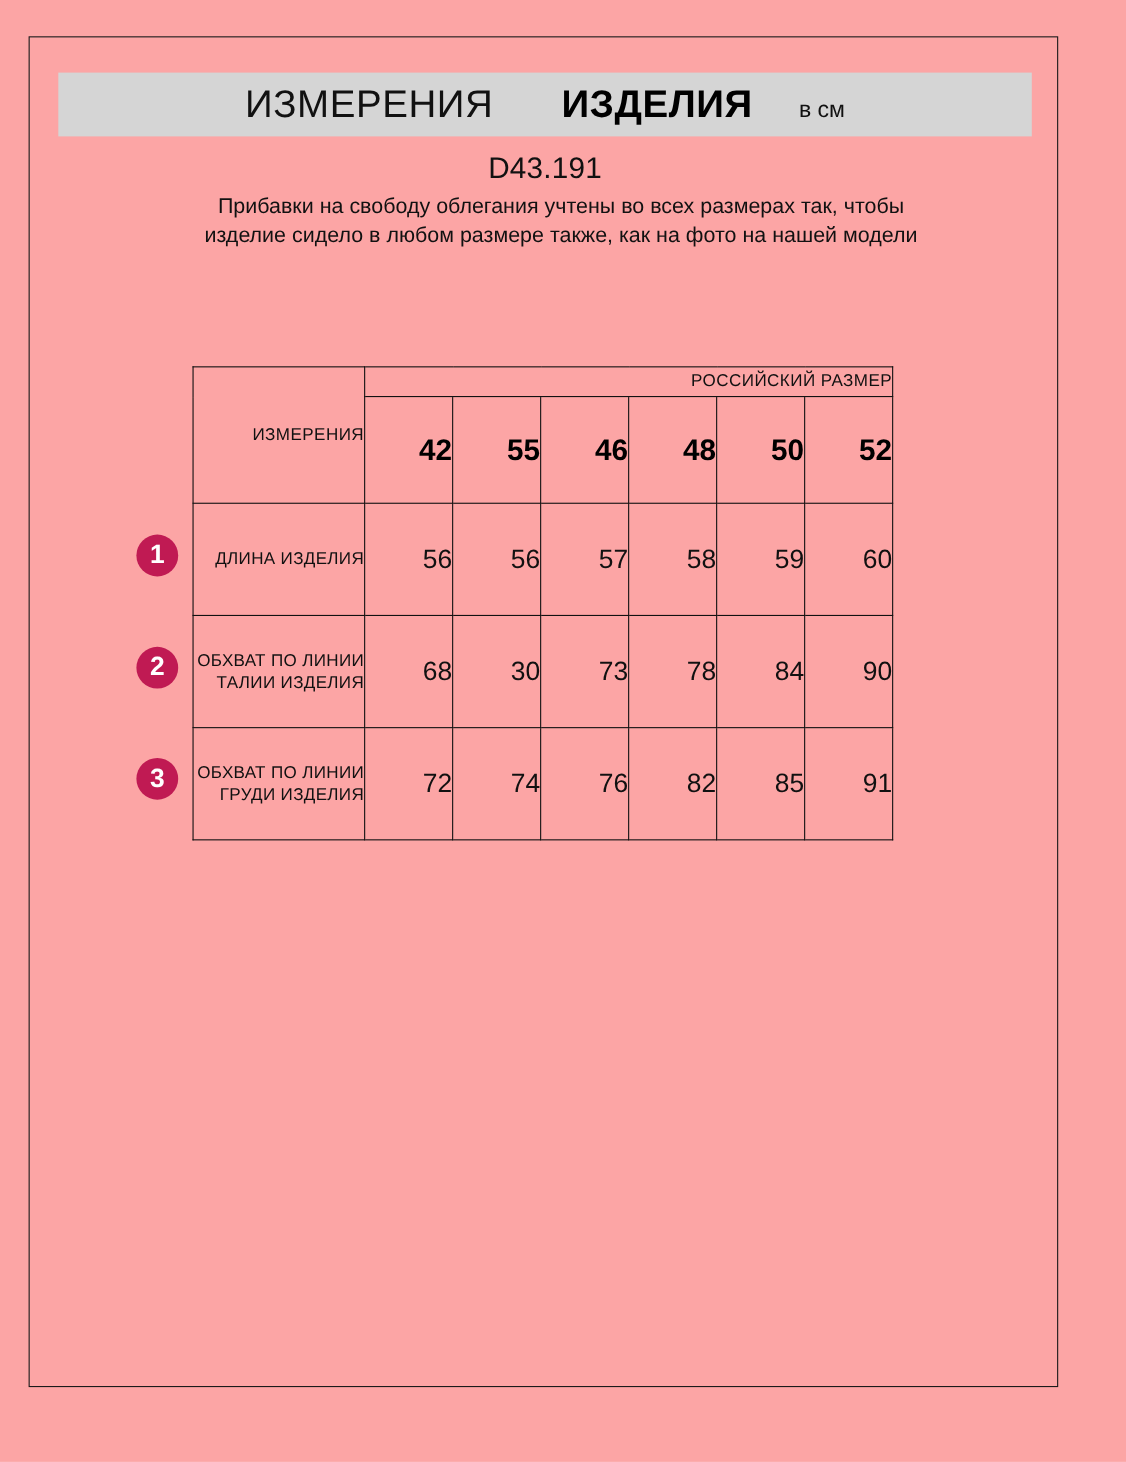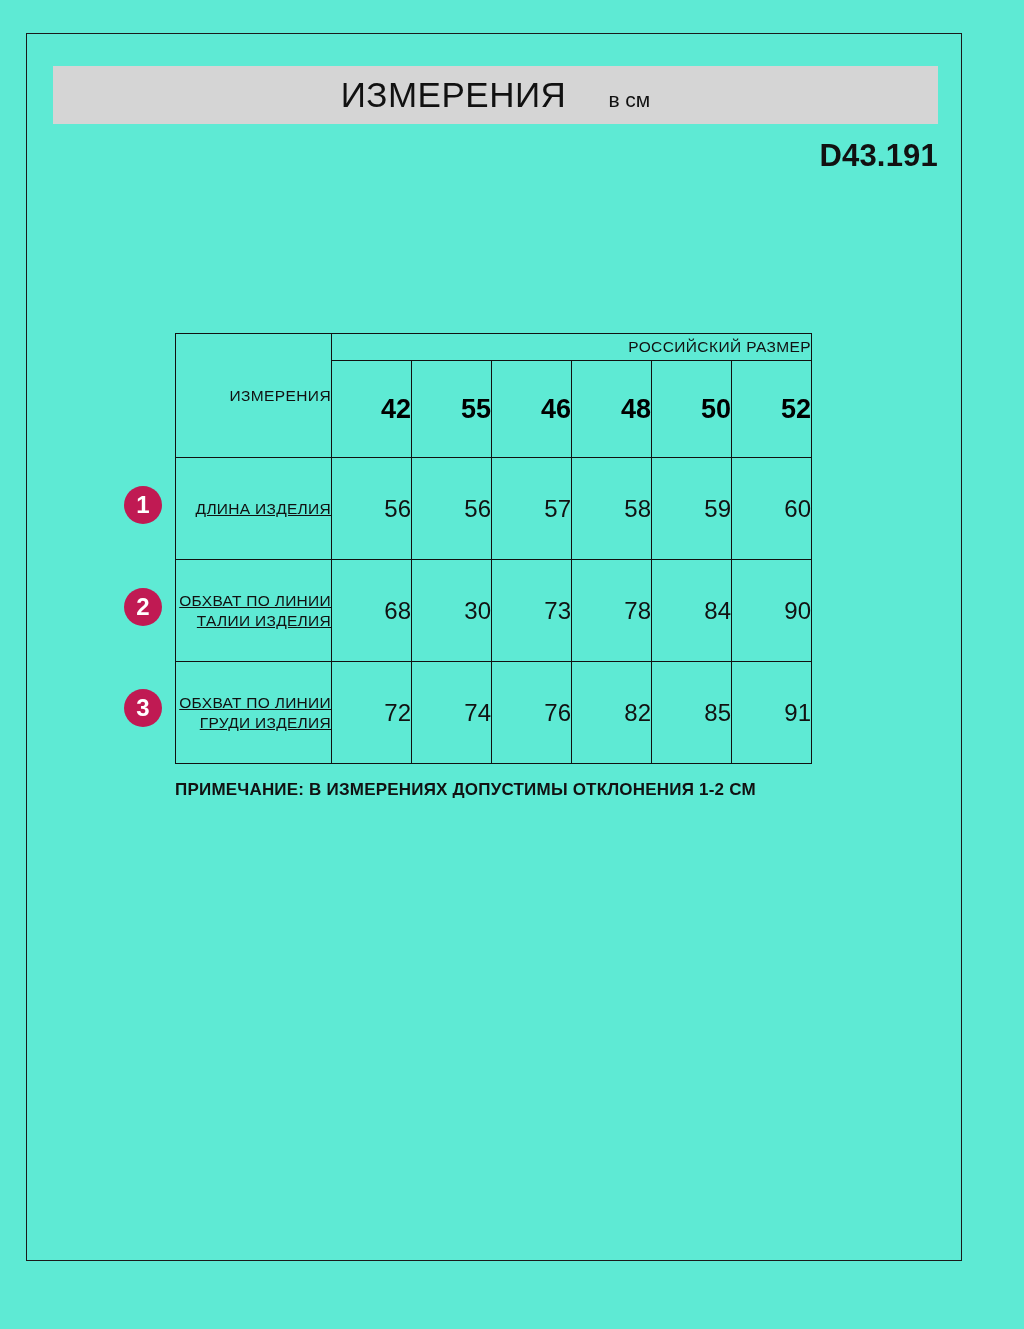--- a/index.html
+++ b/index.html
@@ -14,21 +14,21 @@
     color: #000000;
     -webkit-font-smoothing: antialiased;
   }
 
   .page {
     position: absolute;
     left: 0;
     top: 0;
     width: 1024px;
     height: 1329px;
-    background: #5eead4;
+    background: #fca5a5;
   }
 
   
   .page-border {
     position: absolute;
     left: 26px;
     top: 33px;
     width: 936px;
     height: 1228px;
     border: 1.5px solid #1a1a1a;
@@ -72,23 +72,23 @@
     color: #111;
     margin-left: 42px;
   }
 
   
   .code-line {
     position: absolute;
     left: 53px;
     top: 138px;
     width: 885px;
-    text-align: right;
-    font-size: 31px;
-    font-weight: 700;
+    text-align: center;
+    font-size: 27px;
+    font-weight: 400;
     color: #111;
     letter-spacing: 0.2px;
   }
   .intro {
     position: absolute;
     left: 160px;
     top: 175px;
     width: 700px;
     text-align: center;
   }
@@ -141,21 +141,20 @@
     font-size: 27px;
     font-weight: 700 !important;
     color: #000;
   }
   .row-label {
     font-size: 15.5px;
     line-height: 20px;
     letter-spacing: 0.3px;
     color: #111;
     padding: 6px 8px;
-    text-decoration: underline;
   }
   .row-value {
     font-size: 24px;
     color: #111;
   }
   tr.data-row td { height: 101px; }
 
   
   .badge {
     position: absolute;
@@ -191,27 +190,29 @@
 </head>
 <body>
 
 <div class="page">
 
   <div class="page-border"></div>
 
   <div class="title-band">
     <div class="title-band-inner">
       <span class="title-word-1">ИЗМЕРЕНИЯ</span>
+      <span class="title-word-2">ИЗДЕЛИЯ</span>
       <span class="title-word-3">в см</span>
     </div>
   </div>
 
   <div class="code-line">D43.191</div>
 
   <div class="intro">
+    <p class="first">Прибавки на свободу облегания учтены во всех размерах так, чтобы изделие сидело в любом размере также, как на фото на нашей модели</p>
   </div>
 
   <div class="table-wrap">
     <table class="size-table">
       <colgroup>
         <col class="c-label">
         <col class="c-size">
           <col class="c-size">
           <col class="c-size">
         <col class="c-size">
@@ -262,15 +263,14 @@
           <td class="row-value">91</td>
         </tr>
       </tbody>
     </table>
   </div>
 
   <div class="badge badge-1">1</div>
   <div class="badge badge-2">2</div>
   <div class="badge badge-3">3</div>
 
-  <div class="footnote">ПРИМЕЧАНИЕ: В ИЗМЕРЕНИЯХ ДОПУСТИМЫ ОТКЛОНЕНИЯ 1-2 СМ</div>
 
 </div>
 
 </body></html>

